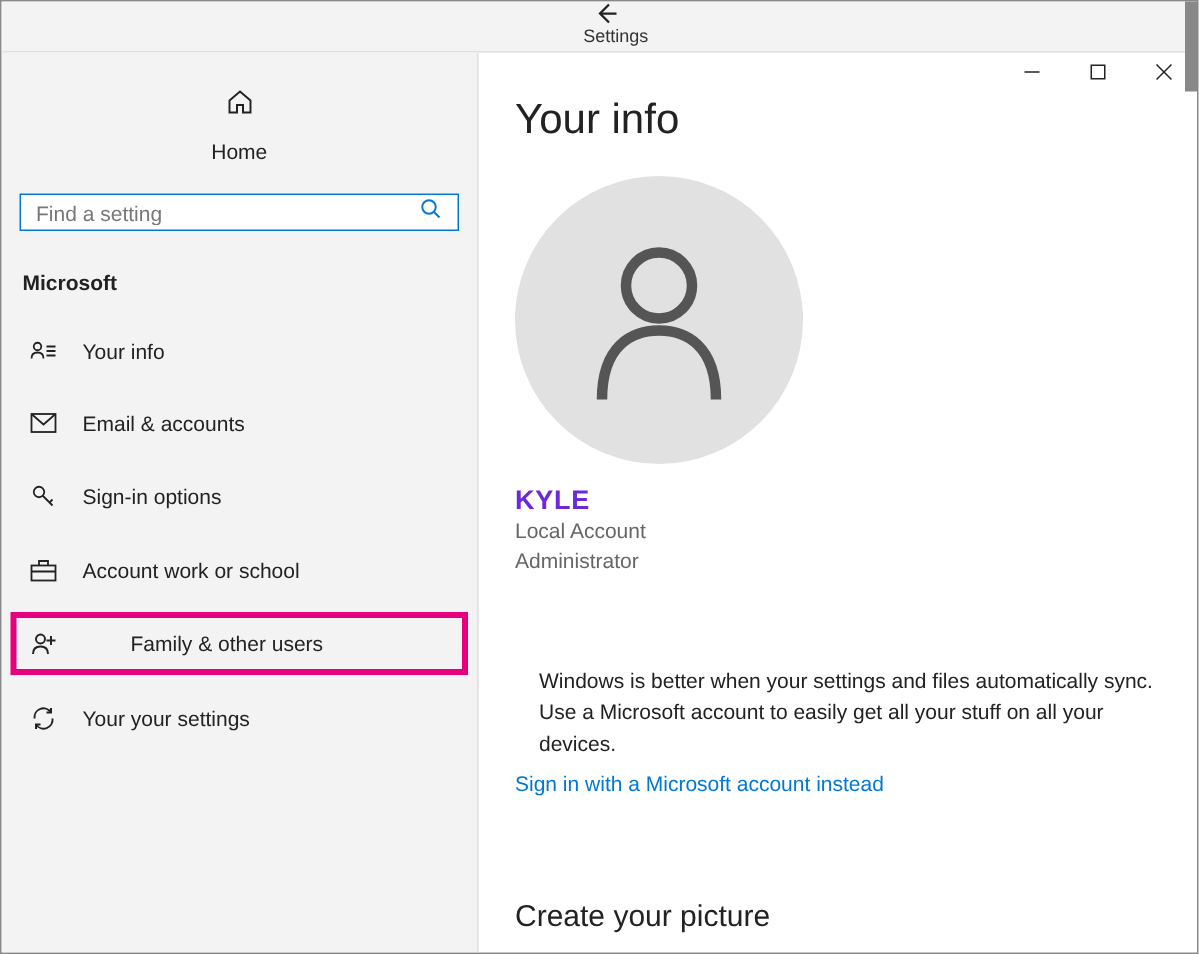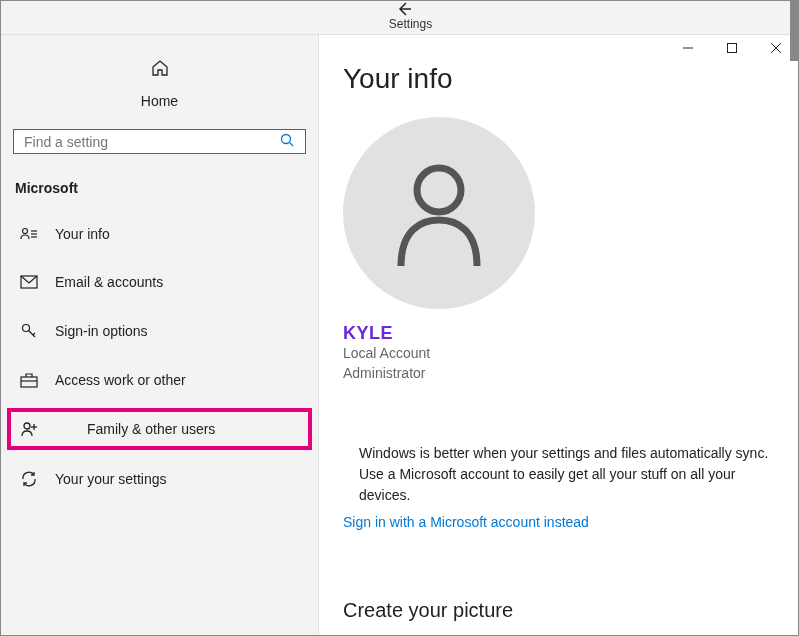--- a/index.html
+++ b/index.html
@@ -304,21 +304,21 @@
     </div>
 
     <div class="nav-item">
       <span class="icon">
         <svg width="18" height="16" viewBox="0 0 18 16">
             <rect x="1" y="5" width="16" height="10" stroke="#222" stroke-width="1.2" fill="none"></rect>
             <path d="M6 5 L6 2 L12 2 L12 5" stroke="#222" stroke-width="1.2" fill="none"></path>
             <line x1="1" y1="9" x2="17" y2="9" stroke="#222" stroke-width="1.2"></line>
           </svg>
       </span>
-      <span class="nav-label">Access work or other</span>
+      <span class="nav-label">Account work or school</span>
     </div>
 
     <div class="nav-item highlighted">
       <span class="icon">
         <svg width="18" height="18" viewBox="0 0 18 18">
             <circle cx="7" cy="6" r="3" stroke="#222" stroke-width="1.3" fill="none"></circle>
             <path d="M2 16 C2 12 4 11 7 11 C10 11 12 12 12 16" stroke="#222" stroke-width="1.3" fill="none"></path>
             <line x1="14" y1="4" x2="14" y2="10" stroke="#222" stroke-width="1.3"></line>
             <line x1="11" y1="7" x2="17" y2="7" stroke="#222" stroke-width="1.3"></line>
           </svg>

